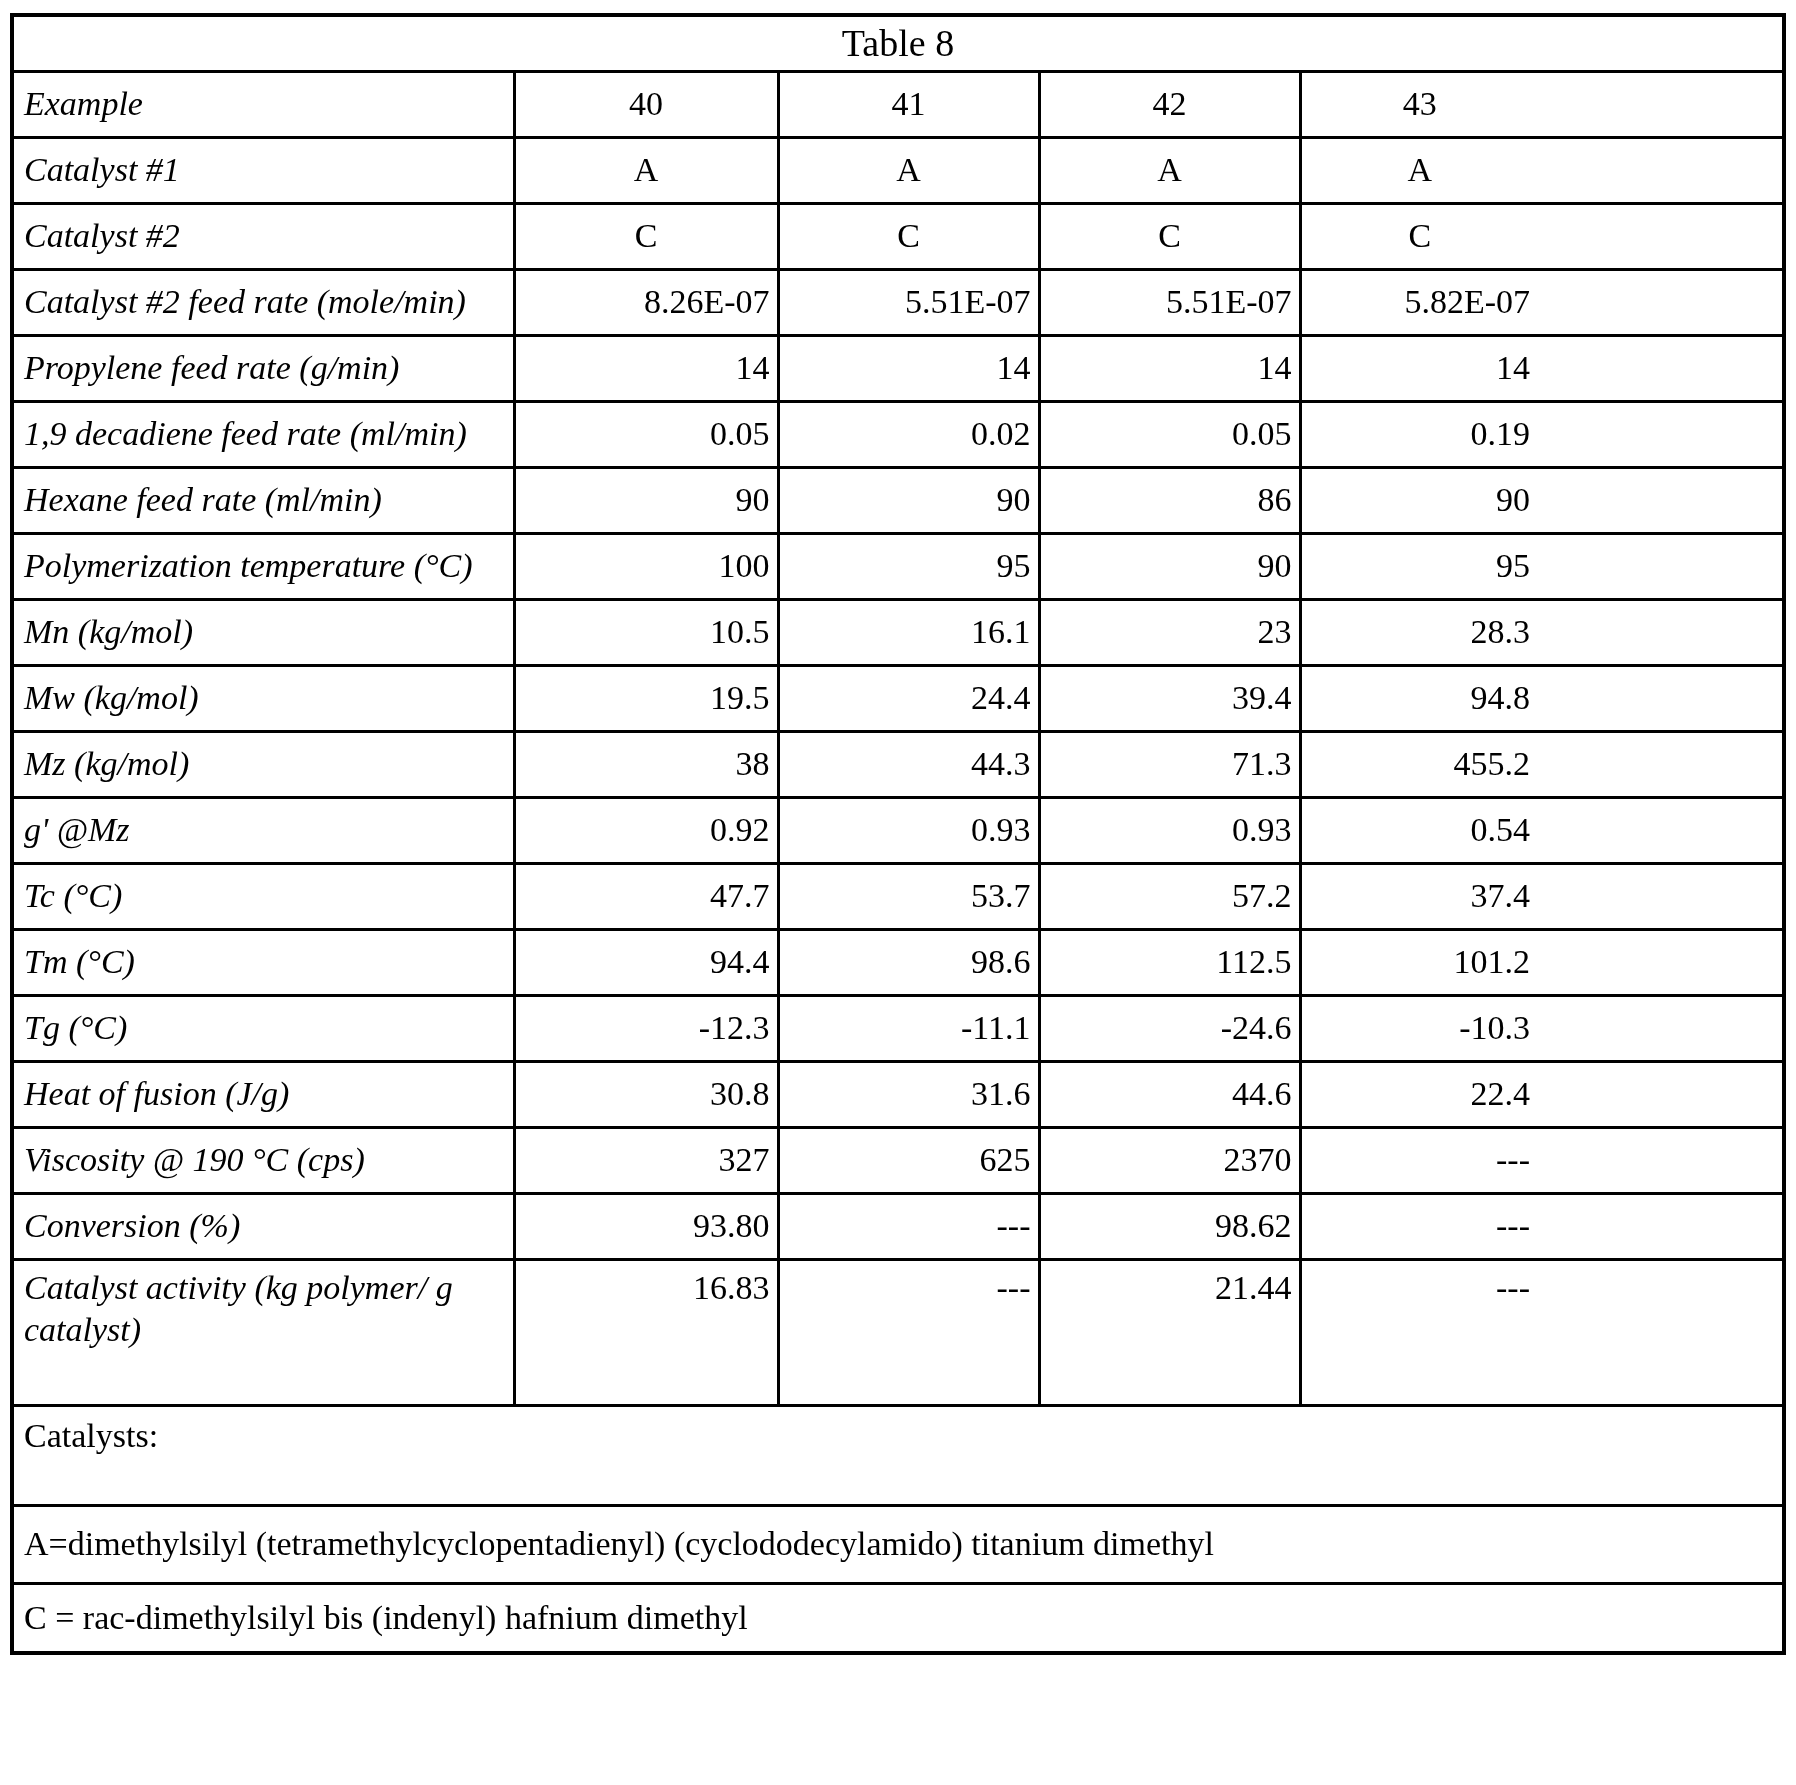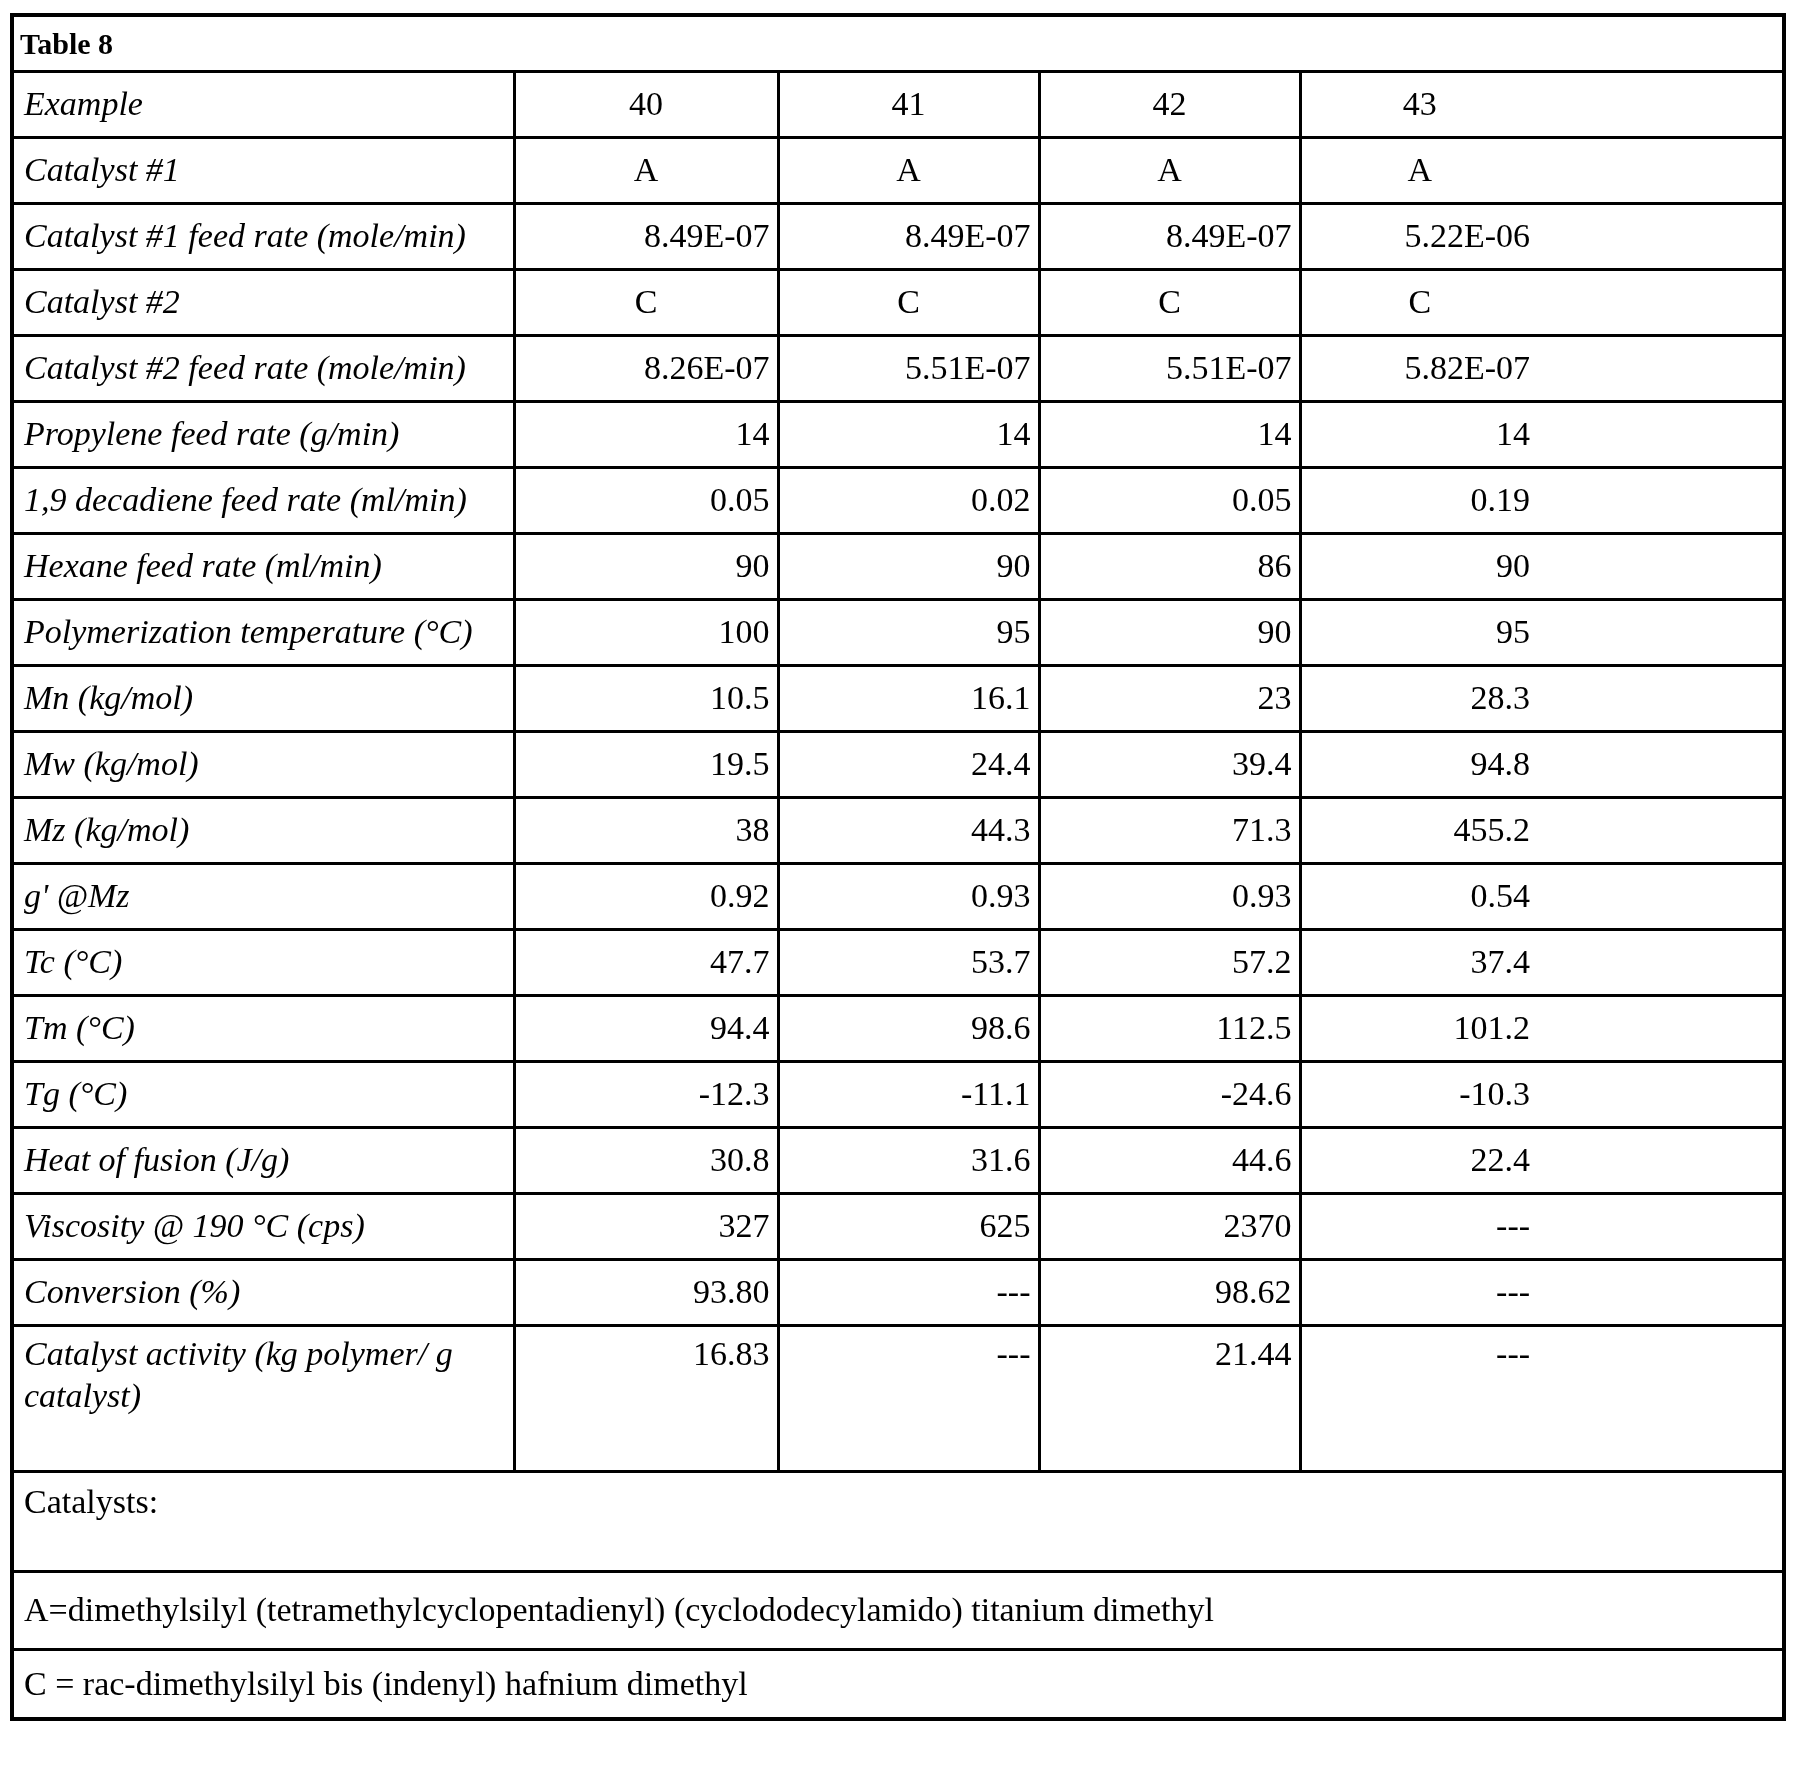--- a/index.html
+++ b/index.html
@@ -24,22 +24,23 @@
   td {
     border: 3px solid #000;
     font-size: 34px;
     line-height: 1.25;
     padding: 2px 6px;
     overflow: hidden;
     vertical-align: middle;
   }
   .title-cell {
     height: 56px;
-    font-weight: bold;
-    font-size: 30px;
+    text-align: center;
+    font-weight: normal;
+    font-size: 38px;
   }
   tr.data-row td { height: 66px; }
   .label-cell {
     text-align: left;
     padding-left: 10px;
     font-style: italic;
   }
   .value-cell.right { text-align: right; padding-right: 7px; }
   .value-cell.center { text-align: center; }
   
@@ -88,27 +89,20 @@
           <td class="value-cell center last-col">43</td>
         </tr>
         <tr class="data-row">
           <td class="label-cell">Catalyst #1</td>
           <td class="value-cell center">A</td>
           <td class="value-cell center">A</td>
           <td class="value-cell center">A</td>
           <td class="value-cell center last-col">A</td>
         </tr>
         <tr class="data-row">
-          <td class="label-cell">Catalyst #1 feed rate (mole/min)</td>
-          <td class="value-cell right">8.49E-07</td>
-          <td class="value-cell right">8.49E-07</td>
-          <td class="value-cell right">8.49E-07</td>
-          <td class="value-cell right last-col">5.22E-06</td>
-        </tr>
-        <tr class="data-row">
           <td class="label-cell">Catalyst #2</td>
           <td class="value-cell center">C</td>
           <td class="value-cell center">C</td>
           <td class="value-cell center">C</td>
           <td class="value-cell center last-col">C</td>
         </tr>
         <tr class="data-row">
           <td class="label-cell">Catalyst #2 feed rate (mole/min)</td>
           <td class="value-cell right">8.26E-07</td>
           <td class="value-cell right">5.51E-07</td>

